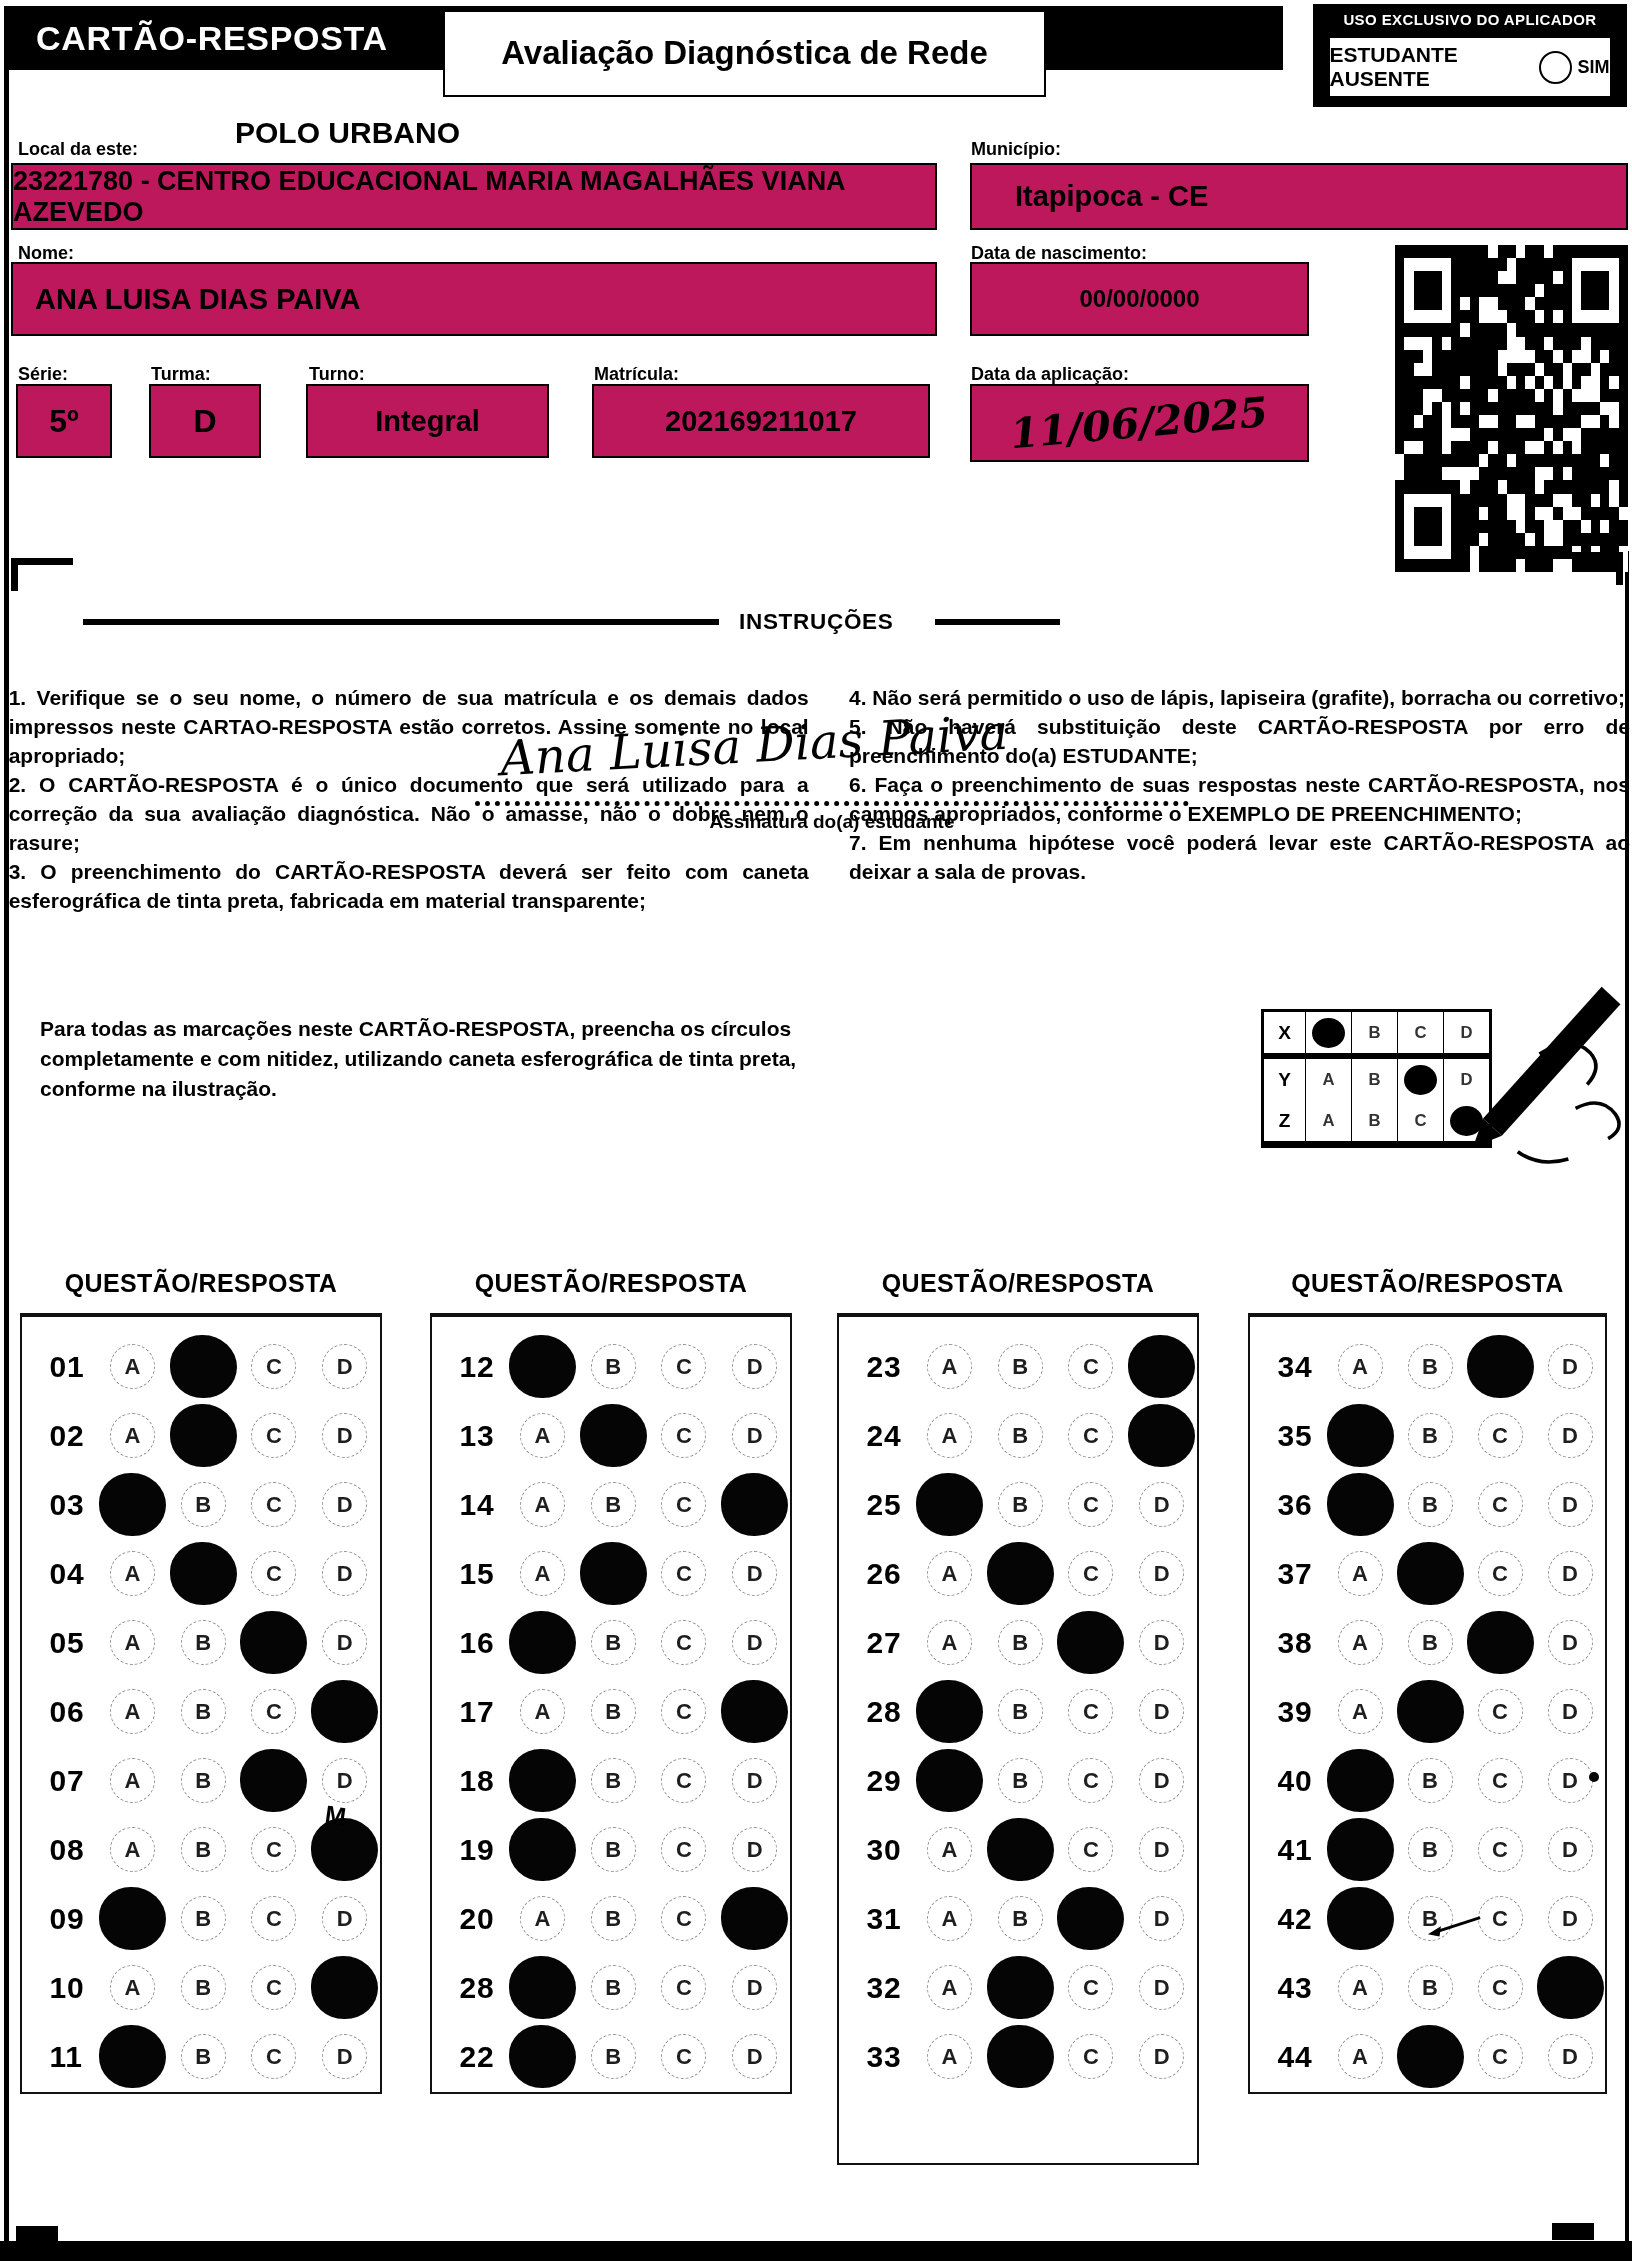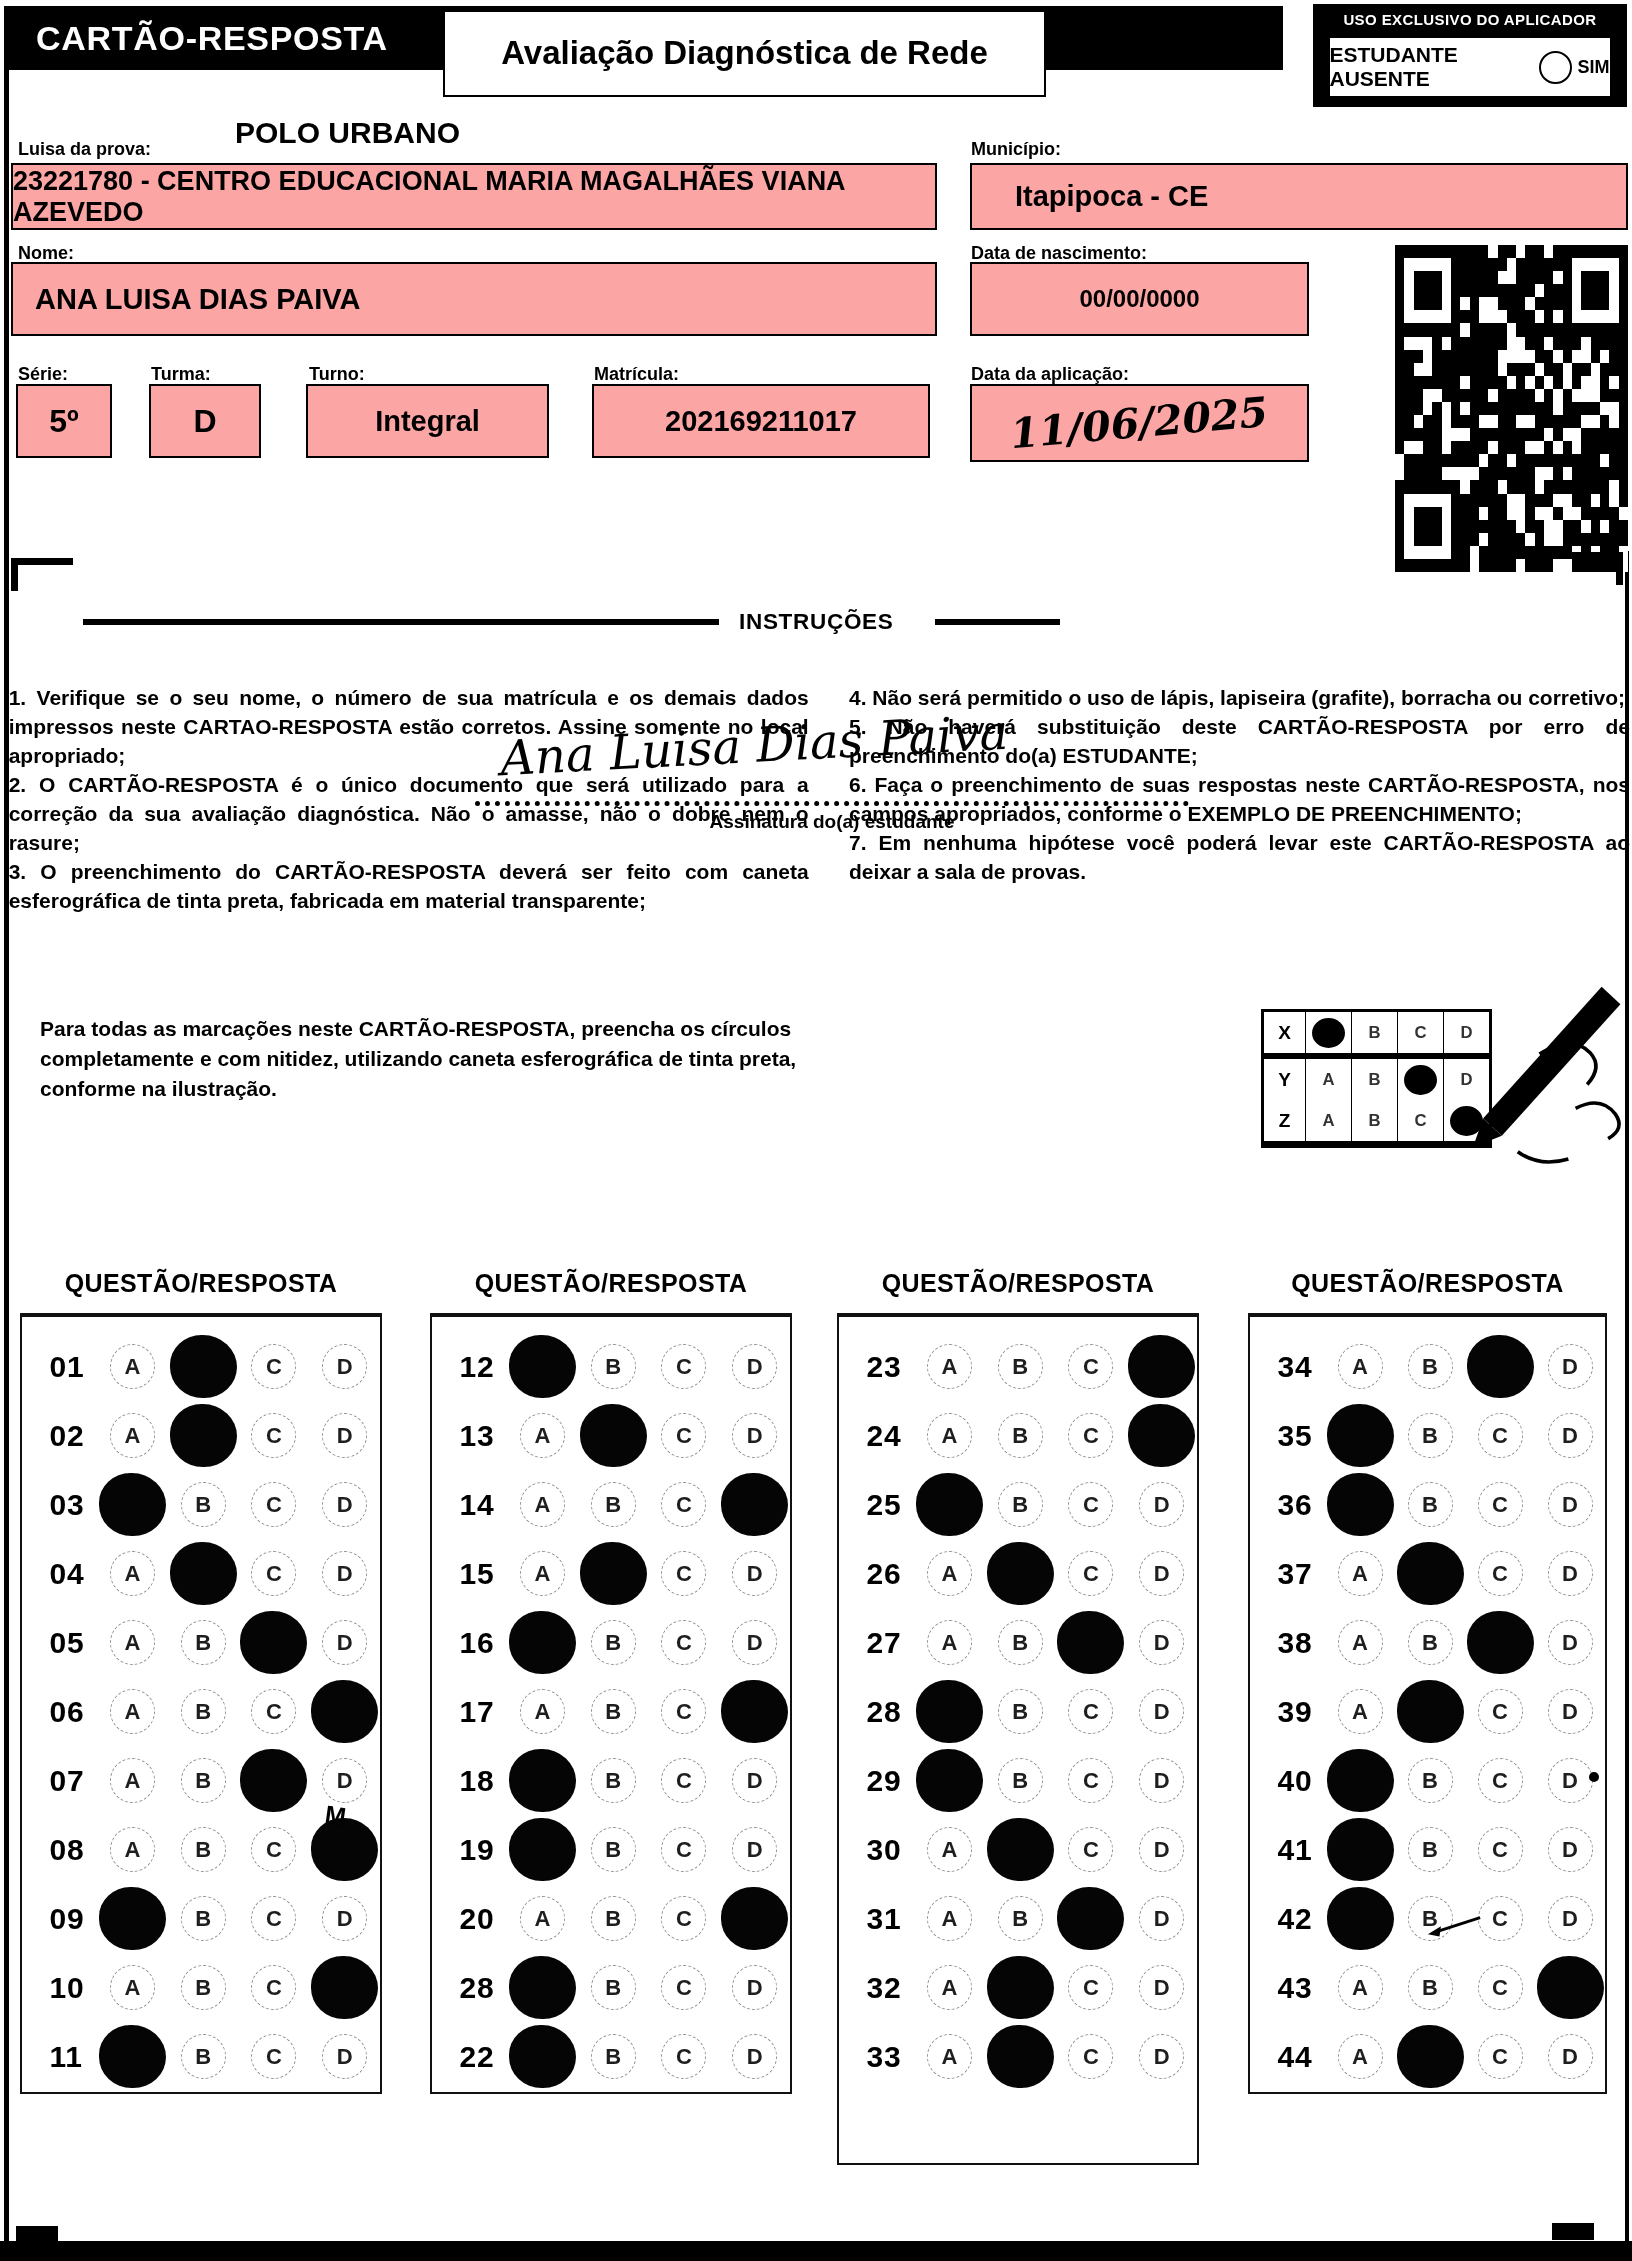--- a/index.html
+++ b/index.html
@@ -21,21 +21,21 @@
   .exam-box span{line-height:81px;font-size:33px;font-weight:bold;}
   .aplic-box{left:1313px;top:4.3px;width:314px;height:103px;background:#000;box-sizing:border-box;}
   .aplic-title{display:block;text-align:center;color:#fff;font-size:15px;font-weight:bold;margin-top:6.5px;letter-spacing:0.4px;}
   .absent-box{position:absolute;left:14.5px;top:32px;width:284px;height:62px;background:#fff;border:2.2px solid #000;box-sizing:border-box;display:flex;align-items:center;justify-content:center;gap:5.8px;}
   .absent-box .lab{font-size:21px;font-weight:bold;}
   .absent-circle{width:29px;height:29px;border:2.9px solid #000;border-radius:50%;background:#fff;flex:none;}
   .absent-box .sim{font-size:18px;font-weight:bold;}
 
   
   .flabel{font-size:18px;font-weight:bold;}
-  .fbox{border:2.9px solid #000;box-sizing:border-box;background:#fca5a5;}
+  .fbox{border:2.9px solid #000;box-sizing:border-box;background:#be185d;}
   .bigval{font-size:29px;font-weight:bold;}
   .center{display:flex;align-items:center;justify-content:center;}
   .vcenter{display:flex;align-items:center;}
 
   
   .sig-script{font-family:"DejaVu Serif",serif;font-style:italic;font-size:48px;transform:rotate(-3deg);white-space:nowrap;}
   .sig-dots{border-bottom:5px dotted #000;}
   .sig-label{font-size:19px;font-weight:bold;text-align:center;}
   .handwrite{font-family:"DejaVu Serif",serif;font-style:italic;font-weight:bold;font-size:41px;transform:rotate(-5deg);white-space:nowrap;}
 
@@ -87,21 +87,21 @@
     <div class="absent-box">
       <span class="lab">ESTUDANTE AUSENTE</span>
       <span class="absent-circle"></span>
       <span class="sim">SIM</span>
     </div>
   </div>
   <div class="abs exam-box">
     <span>Avaliação Diagnóstica de Rede</span>
   </div>
 
-  <div class="abs flabel" style="left:18px;top:139px;">Luisa da prova:</div>
+  <div class="abs flabel" style="left:18px;top:139px;">Local da este:</div>
   <div class="abs bigval" style="left:235px;top:116px;font-size:30px;">POLO URBANO</div>
   <div class="abs fbox center" style="left:11px;top:163px;width:926px;height:67px;">
     <span style="font-size:27px;font-weight:bold;">23221780 - CENTRO EDUCACIONAL MARIA MAGALHÃES VIANA AZEVEDO</span>
   </div>
   <div class="abs flabel" style="left:971px;top:139px;">Município:</div>
   <div class="abs fbox vcenter" style="left:970px;top:163px;width:658px;height:67px;padding-left:43px;">
     <span class="bigval">Itapipoca - CE</span>
   </div>
 
   <div class="abs flabel" style="left:18px;top:243px;">Nome:</div>

